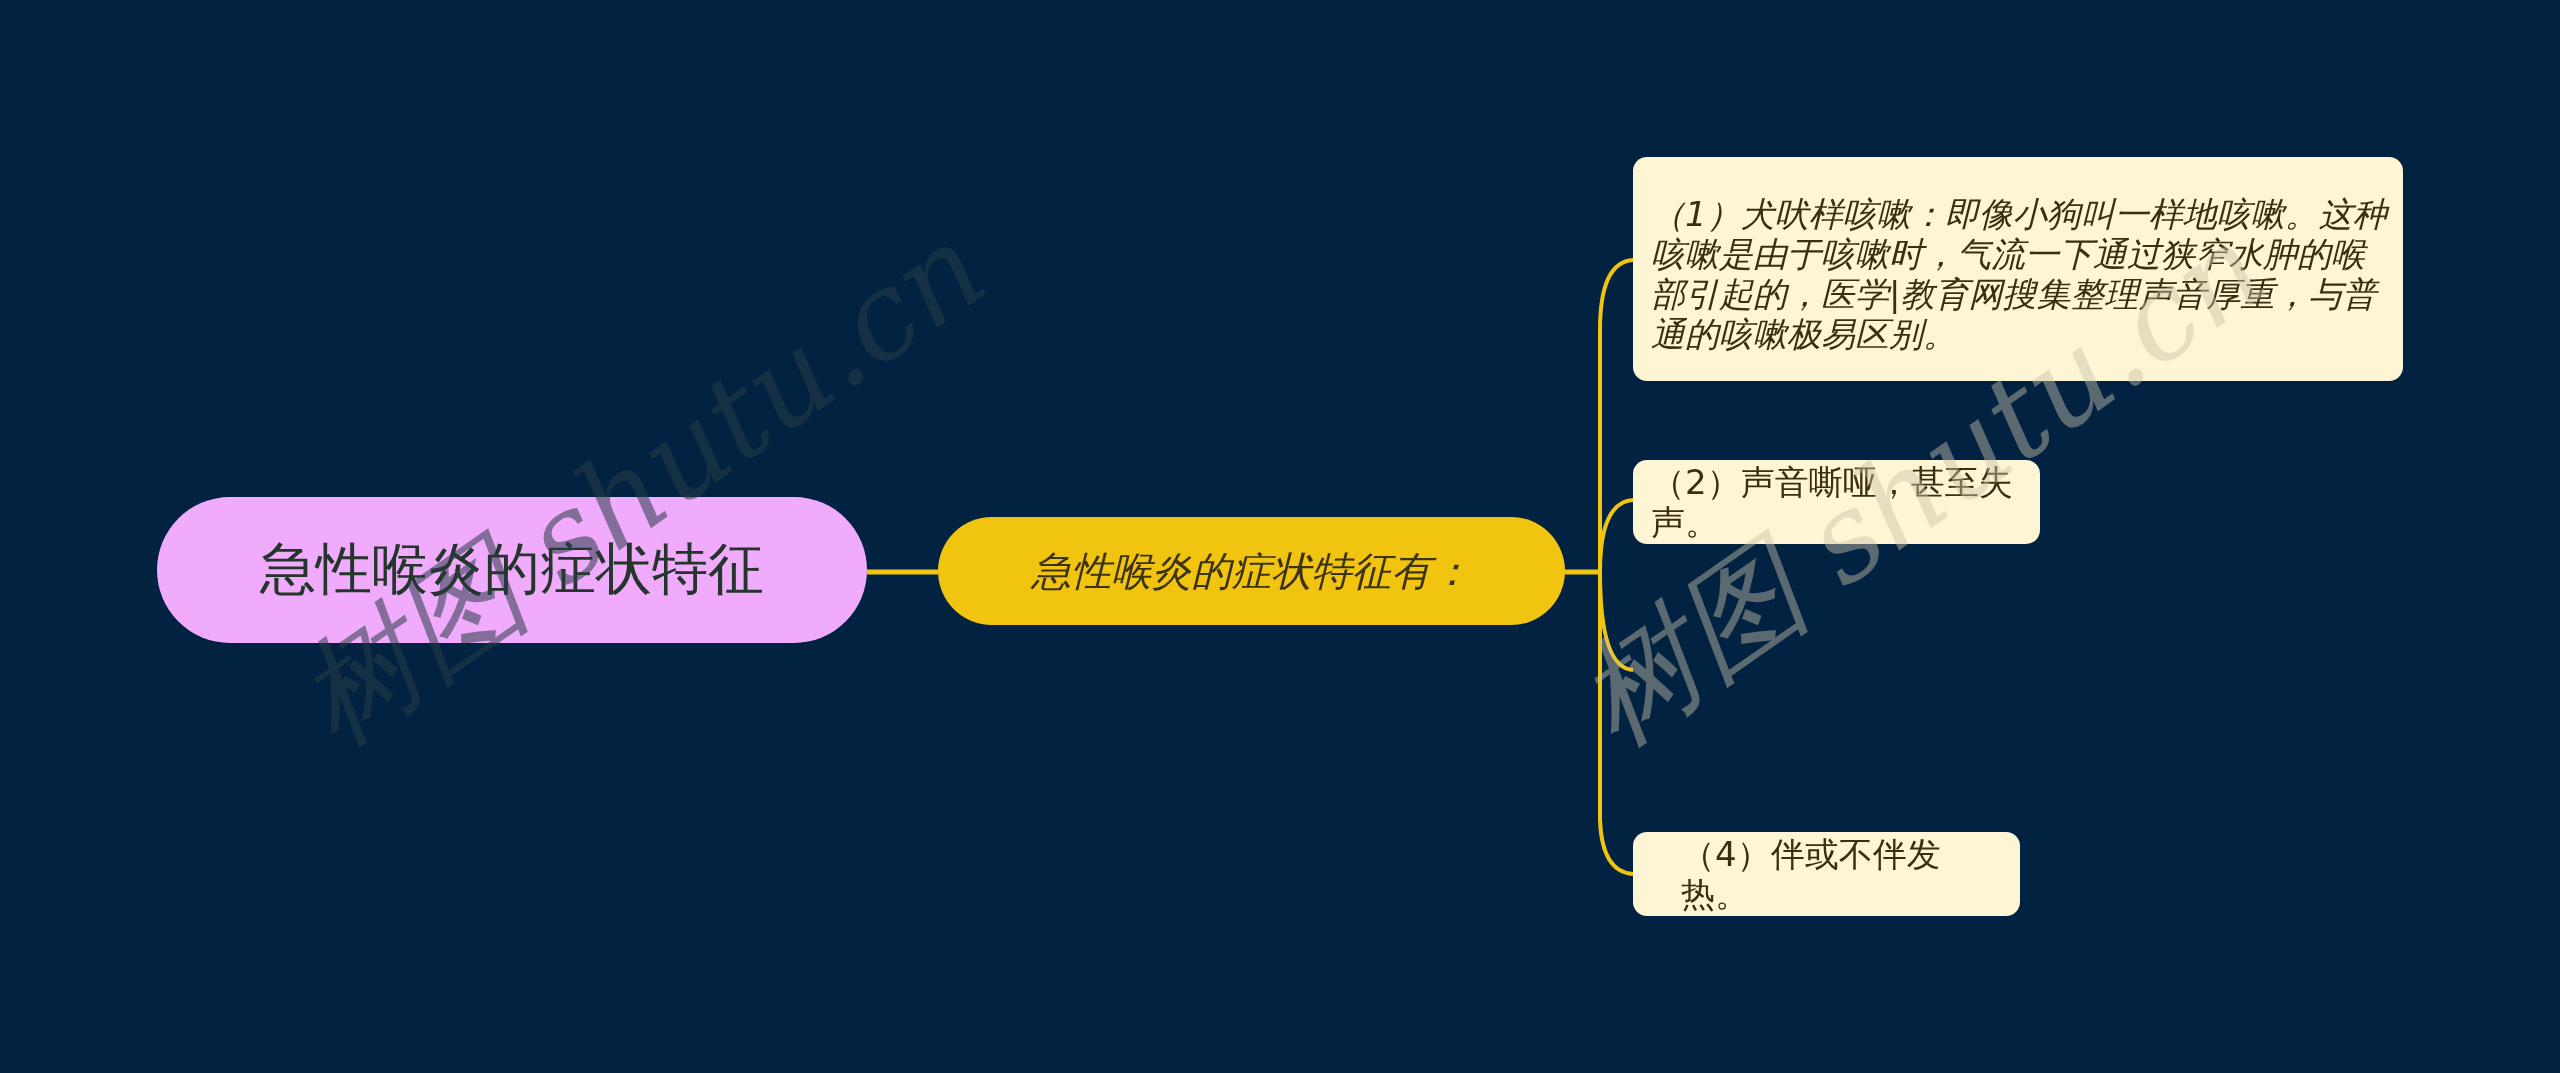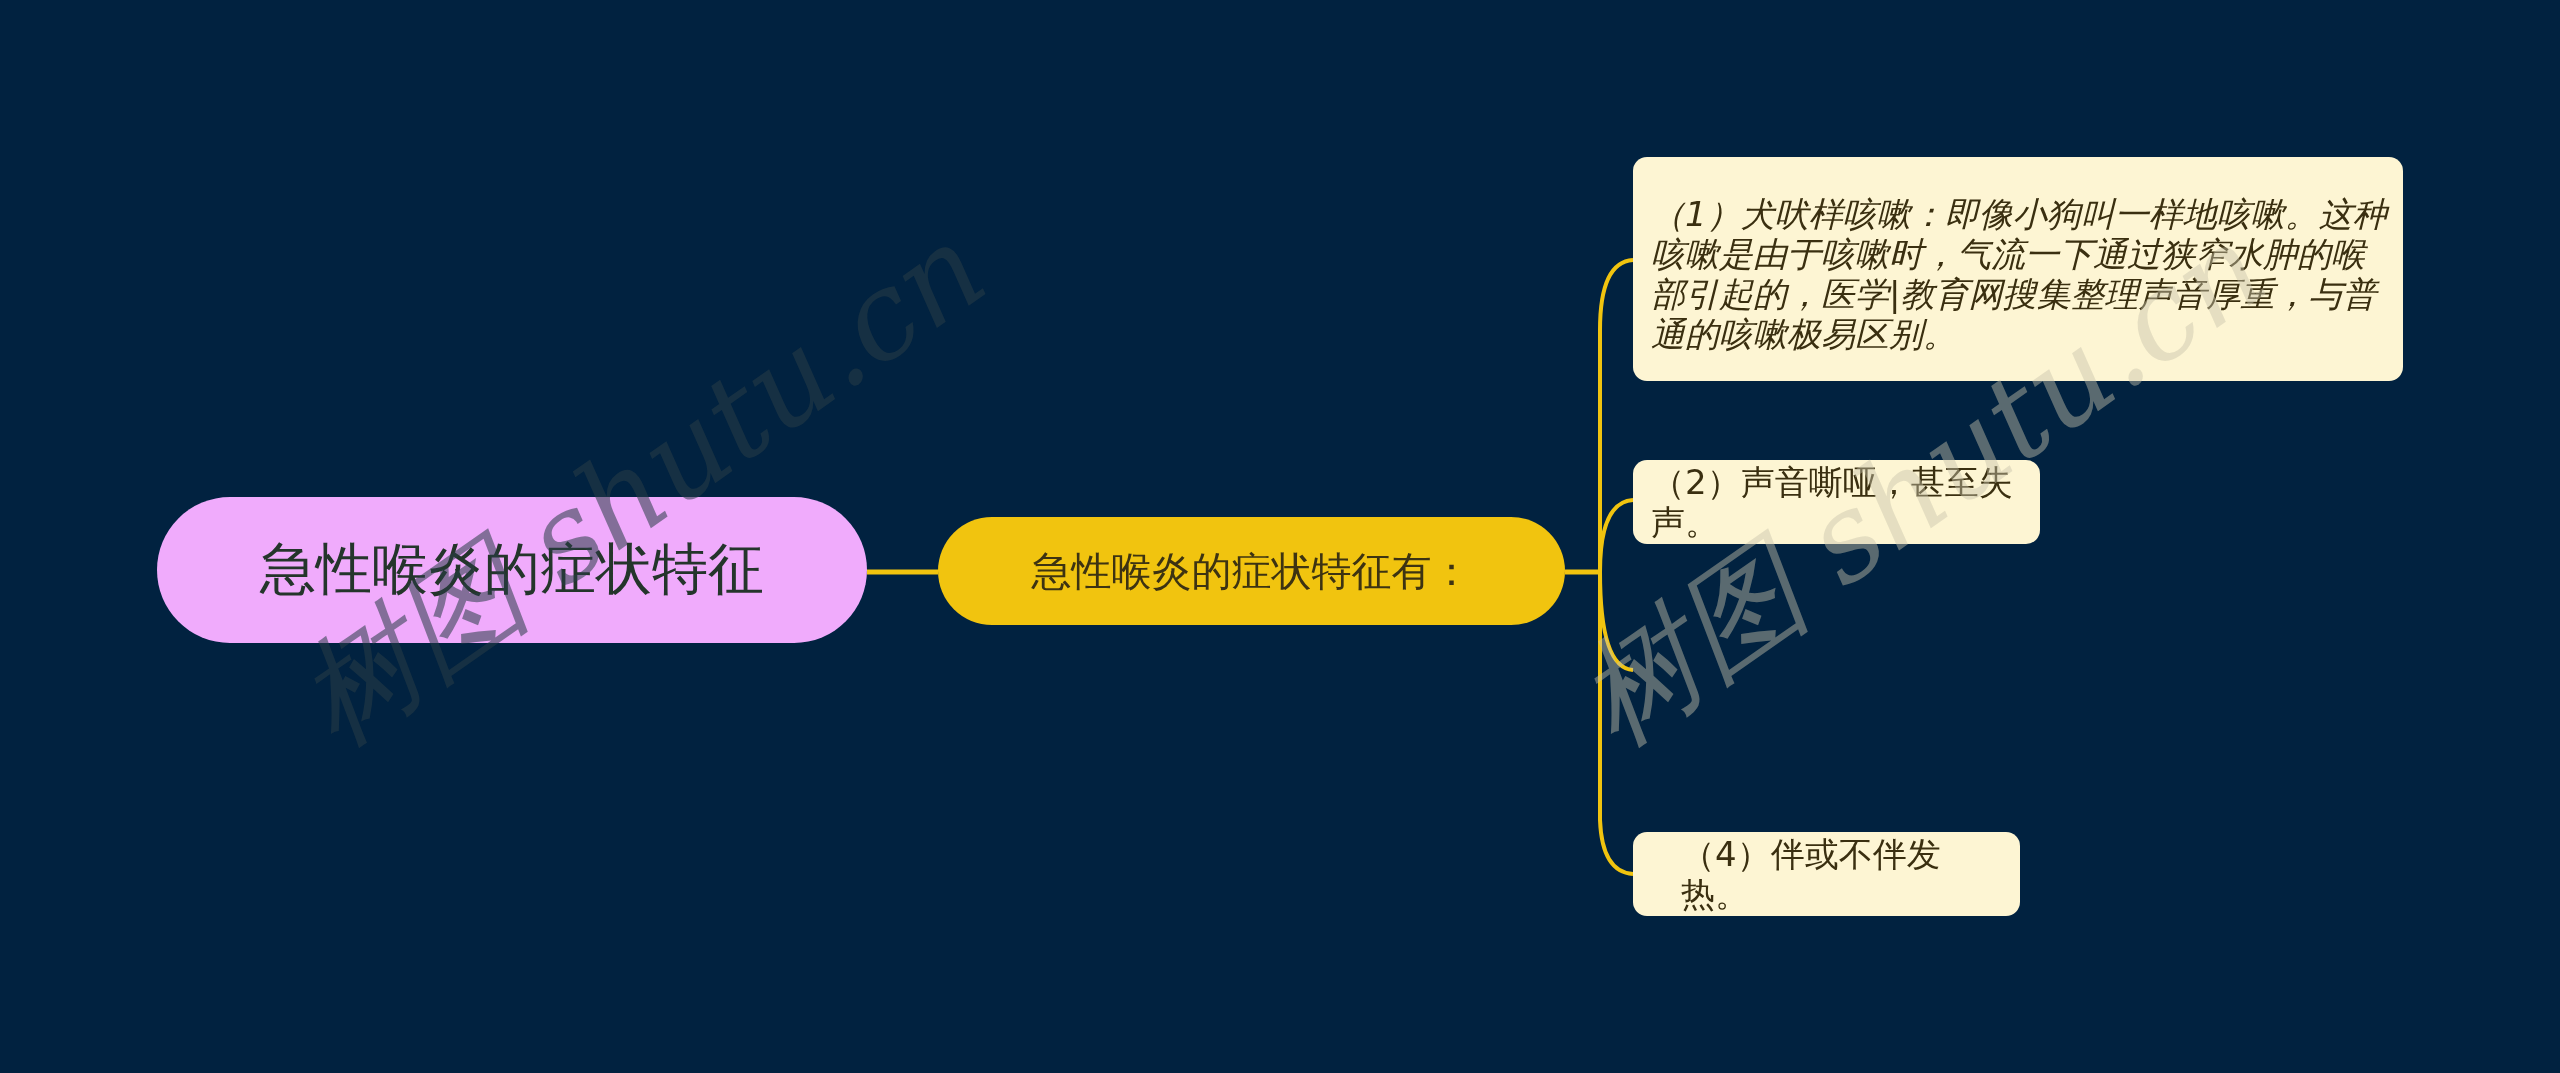--- a/index.html
+++ b/index.html
@@ -4,21 +4,21 @@
 <style>
   html, body { margin:0; padding:0; }
   body { width:2560px; height:1073px; background:#012240; position:relative; overflow:hidden;
          font-family:"DejaVu Sans","Liberation Sans",sans-serif; }
   .canvas { position:absolute; left:0; top:0; width:2560px; height:1073px; }
   svg.links { position:absolute; left:0; top:0; }
   .node { position:absolute; box-sizing:border-box; display:flex; align-items:center; }
   .root { left:157px; top:497px; width:710px; height:146px; background:#f0abfc; border-radius:73px;
           justify-content:center; color:#24352b; font-size:56px; }
   .mid { left:938px; top:517px; width:627px; height:108px; background:#F1C40F; border-radius:54px;
-         justify-content:center; color:#3d3312; font-size:40px; }
+         justify-content:center; color:#3d3312; font-size:40px;font-style:italic; }
   .leaf { background:#FDF5D3; border-radius:14px; color:#3a2f10; font-size:34px; line-height:40px;
           padding:10px 16px 10px 18px; left:1633px; }
   .leaf span { display:block; }
   .l1 { top:157px; width:770px; height:224px; padding-top:20px;font-style:italic; }
   .l2 { top:460px; width:407px; height:84px; }
   .l3 { top:622px; width:770px; height:131px; }
   .l4 { top:832px; width:387px; height:84px;padding-left:48px; }
   .wm { position:absolute; color:rgba(180,180,160,0.18); font-family:"DejaVu Serif",serif;
         font-style:italic; font-size:120px; white-space:nowrap; transform:rotate(-35deg); transform-origin:left bottom; pointer-events:none; }
   .wm1 { left:360px; top:620px; }

